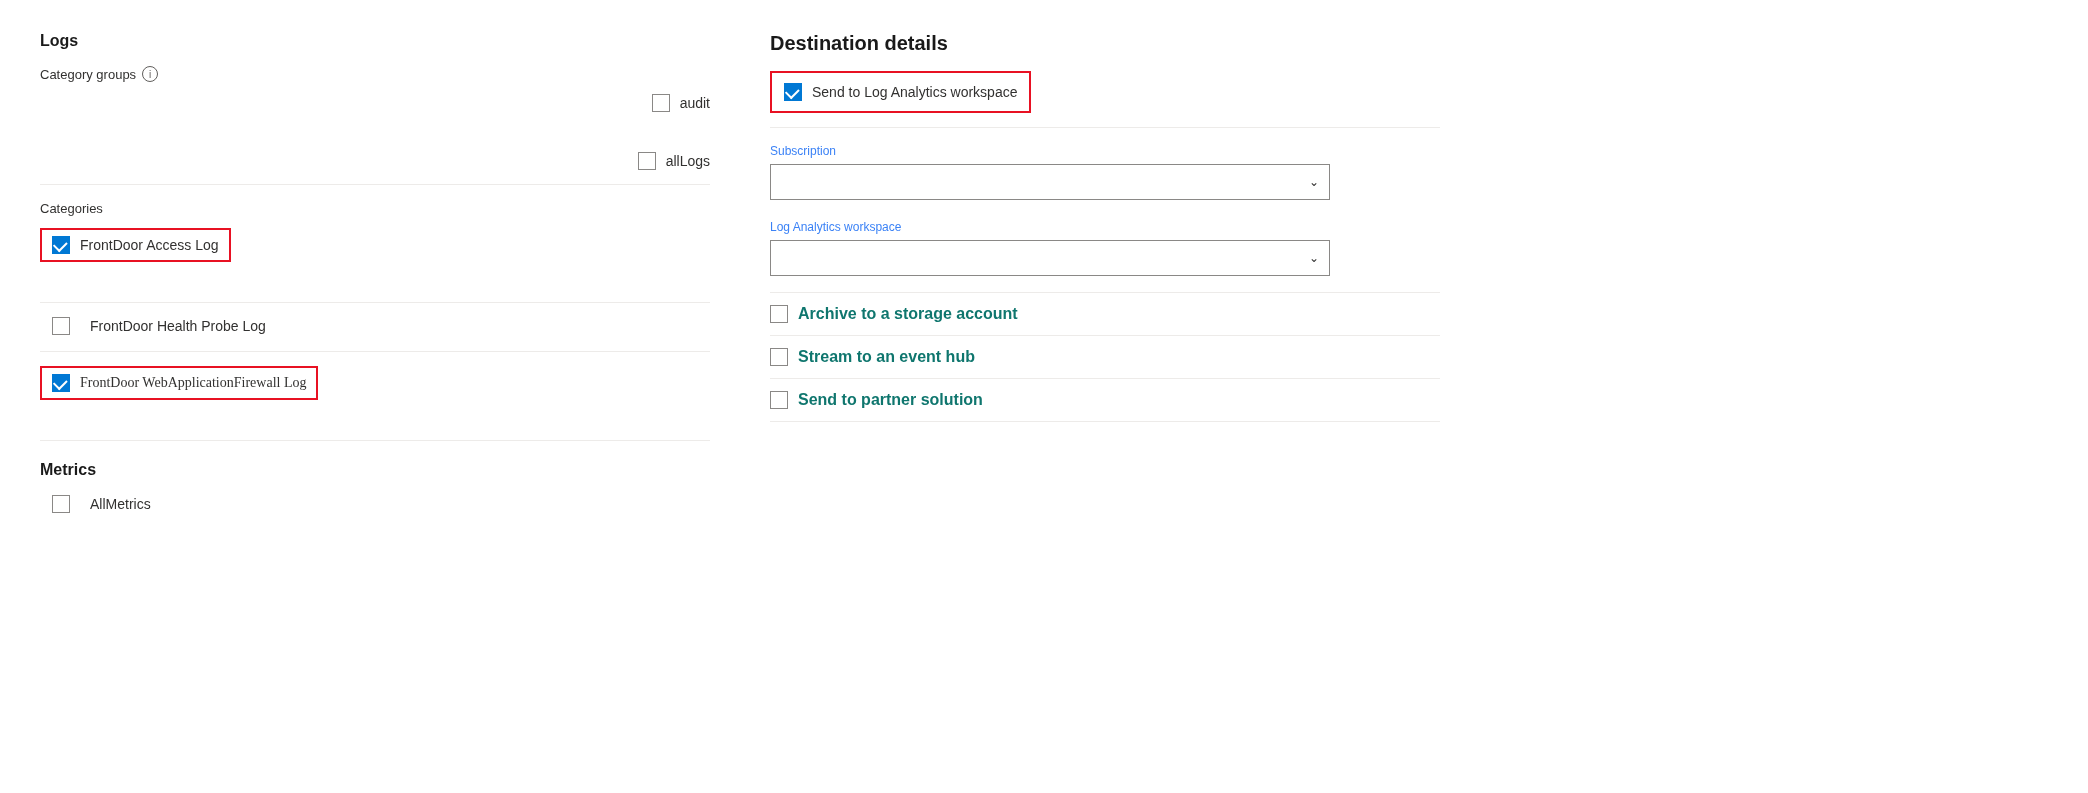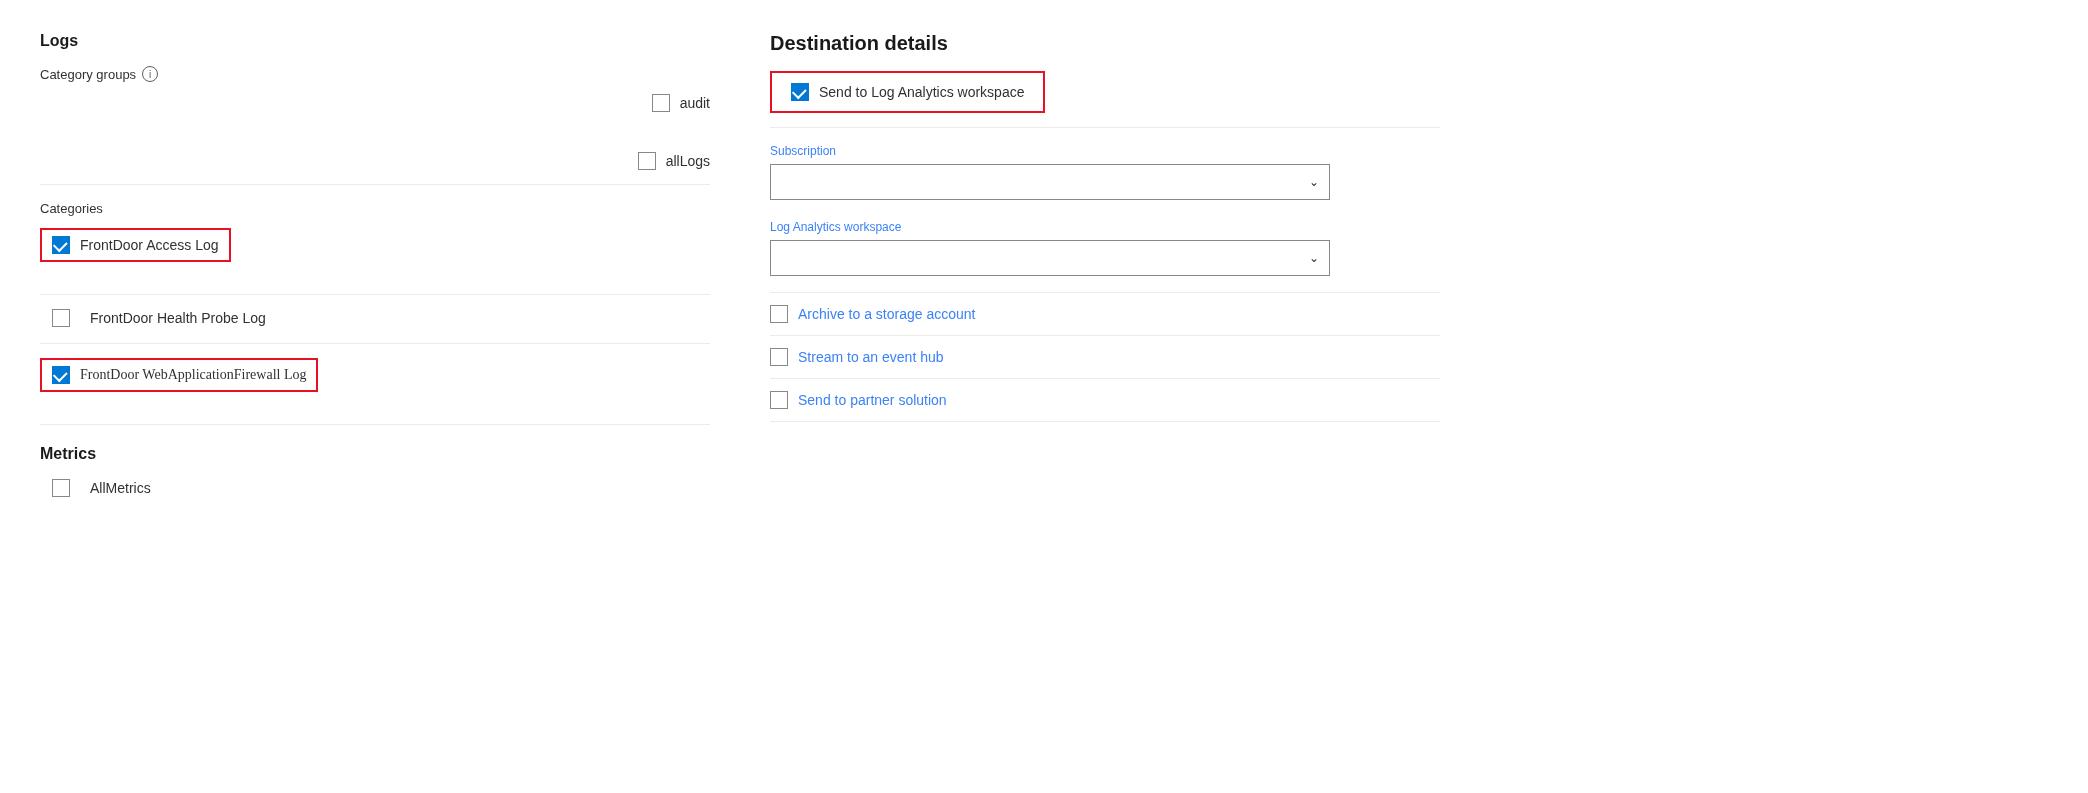--- a/index.html
+++ b/index.html
@@ -119,41 +119,41 @@
       font-size: 14px;
       color: #323130;
     }
 
     .highlighted-row {
       border: 2px solid #e81123;
       padding: 6px 10px;
       display: inline-flex;
       align-items: center;
       gap: 10px;
-      margin-bottom: 16px;
+      margin-bottom: 24px;
     }
 
     .categories-section {
       margin-top: 16px;
     }
 
     .metrics-section {
       margin-top: 20px;
     }
 
     
     .destination-details-title {
       font-size: 20px;
       font-weight: 600;
       margin-bottom: 16px;
     }
 
     .send-to-log-box {
       border: 2px solid #e81123;
-      padding: 10px 19px;
+      padding: 10px 12px;
       display: flex;
       align-items: center;
       gap: 10px;
       margin-bottom: 0;
       width: fit-content;
       text-align: center;
     }
 
     .field-group {
       margin-top: 16px;
@@ -191,22 +191,23 @@
       padding: 12px 0;
       border-bottom: 1px solid #edebe9;
     }
 
     .option-row:first-of-type {
       border-top: 1px solid #edebe9;
       margin-top: 16px;
     }
 
     .option-label {
-      font-size: 14px;
-      color: #3b82f6;
+      font-size: 16px;
+      color: #0f766e;
+      font-weight: bold;
     }
   </style>
 </head>
 <body>
 
 <div class="layout">
 
   <div class="left-panel">
 
     <div class="section-title">Logs</div>

